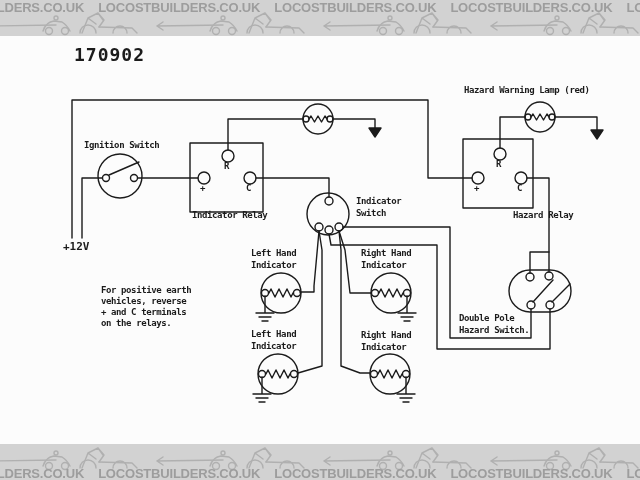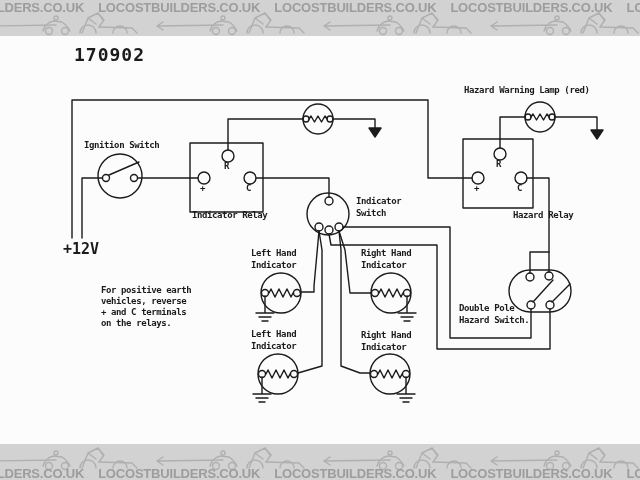--- a/index.html
+++ b/index.html
@@ -17,21 +17,21 @@
   .banner-cars-row{position:absolute;left:-14px;display:flex;}
   .banner.top .banner-cars-row{top:10px;}
   .banner.bottom .banner-cars-row{top:1px;}
   .car-motif{width:160px;height:26px;margin-right:7px;flex:0 0 auto;}
   
   .lbl{position:absolute;font-size:9px;font-weight:bold;letter-spacing:-0.4px;
        line-height:11.5px;white-space:pre-line;}
   .term{position:absolute;font-size:9px;font-weight:bold;}
   .title1{position:absolute;font-size:18px;font-weight:bold;letter-spacing:1px;}
   .title2{position:absolute;font-size:13px;font-weight:bold;letter-spacing:1.5px;}
-  .supply{position:absolute;font-size:15px;font-weight:bold;letter-spacing:0px;}
+  .supply{position:absolute;font-size:11px;font-weight:bold;letter-spacing:0px;}
   .note{position:absolute;font-size:9px;font-weight:bold;letter-spacing:-0.4px;
         line-height:11px;white-space:pre-line;}
   svg.overlay{position:absolute;left:0;top:0;}
   svg.overlay *{vector-effect:non-scaling-stroke;}
 </style>
 </head>
 <body>
 
 <div id="page">
 
@@ -159,21 +159,21 @@
   <span class="lbl" style="left:356px;top:196px;">Indicator
 Switch</span>
   <span class="lbl" style="left:251px;top:248px;">Left Hand
 Indicator</span>
   <span class="lbl" style="left:361px;top:248px;">Right Hand
 Indicator</span>
   <span class="lbl" style="left:251px;top:329px;">Left Hand
 Indicator</span>
   <span class="lbl" style="left:361px;top:330px;">Right Hand
 Indicator</span>
-  <span class="lbl" style="left:459px;top:303px;">Double Pole
+  <span class="lbl" style="left:459px;top:313px;">Double Pole
 Hazard Switch.</span>
 
   <span class="term" style="left:224px;top:161px;">R</span>
   <span class="term" style="left:200px;top:183px;">+</span>
   <span class="term" style="left:246px;top:183px;">C</span>
   <span class="term" style="left:496px;top:159px;">R</span>
   <span class="term" style="left:474px;top:183px;">+</span>
   <span class="term" style="left:517px;top:183px;">C</span>
 
   <span class="supply" style="left:63px;top:240px;">+12V</span>

